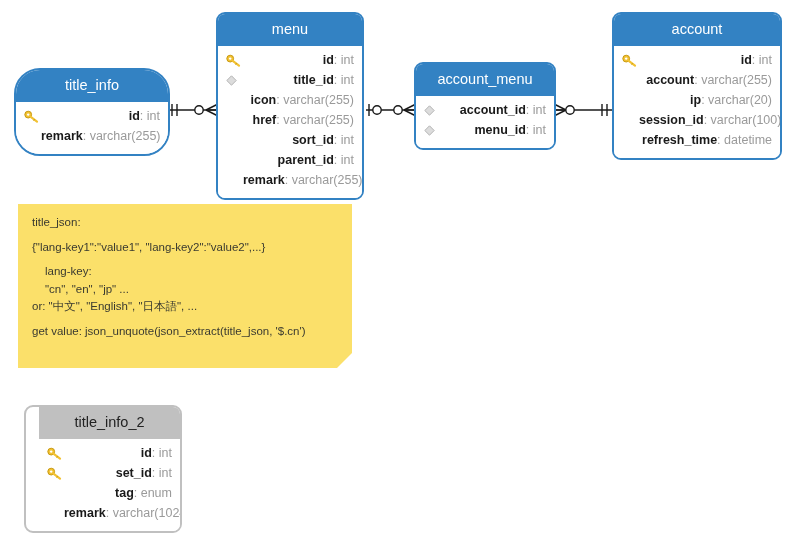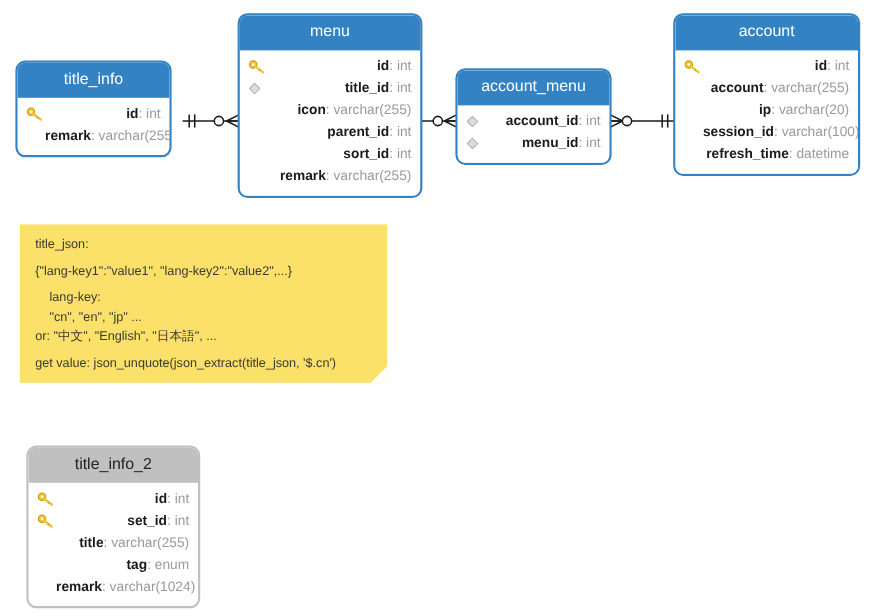--- a/index.html
+++ b/index.html
@@ -150,42 +150,42 @@
     <line x1="0" y1="9" x2="12" y2="9" stroke="#1a1a1a" stroke-width="1.4"></line>
     <line x1="0" y1="3" x2="12" y2="9" stroke="#1a1a1a" stroke-width="1.4"></line>
     <line x1="0" y1="15" x2="12" y2="9" stroke="#1a1a1a" stroke-width="1.4"></line>
     <circle cx="16" cy="9" r="4.2" fill="#ffffff" stroke="#1a1a1a" stroke-width="1.4"></circle>
 
     <line x1="48" y1="3" x2="48" y2="15" stroke="#1a1a1a" stroke-width="1.4"></line>
     <line x1="53" y1="3" x2="53" y2="15" stroke="#1a1a1a" stroke-width="1.4"></line>
   </svg>
 </div>
 
-<div class="entity" style="left:14px; top:55px; width:142px;">
+<div class="entity" style="left:14px; top:68px; width:156px;border-radius:26px;">
   <div class="entity-header">title_info</div>
   <div class="entity-body">
     <div class="field-row">
       <span class="field-icon">
         <svg class="icon-key" viewBox="0 0 15 14">
           <circle cx="4.2" cy="4.6" r="3.4" fill="#f2c233" stroke="#c99a12" stroke-width="1"></circle>
           <circle cx="4.2" cy="4.6" r="1.2" fill="#ffffff"></circle>
           <path d="M6.4 6.6 L13 11.6" stroke="#f2c233" stroke-width="2.2" stroke-linecap="round"></path>
           <path d="M10.6 9.2 L9.6 10.6" stroke="#c99a12" stroke-width="1"></path>
         </svg>
       </span>
       <span class="field-text"><span class="fname">id</span><span>: </span><span>int</span></span>
     </div>
     <div class="field-row">
       <span class="field-icon"></span>
       <span class="field-text"><span class="fname">remark</span><span>: </span><span>varchar(255)</span></span>
     </div>
   </div>
 </div>
 
-<div class="entity" style="left:216px; top:12px; width:168px;">
+<div class="entity" style="left:216px; top:12px; width:148px;">
   <div class="entity-header">menu</div>
   <div class="entity-body">
     <div class="field-row">
       <span class="field-icon">
         <svg class="icon-key" viewBox="0 0 15 14">
           <circle cx="4.2" cy="4.6" r="3.4" fill="#f2c233" stroke="#c99a12" stroke-width="1"></circle>
           <circle cx="4.2" cy="4.6" r="1.2" fill="#ffffff"></circle>
           <path d="M6.4 6.6 L13 11.6" stroke="#f2c233" stroke-width="2.2" stroke-linecap="round"></path>
           <path d="M10.6 9.2 L9.6 10.6" stroke="#c99a12" stroke-width="1"></path>
         </svg>
@@ -199,25 +199,29 @@
         </svg>
       </span>
       <span class="field-text"><span class="fname">title_id</span><span>: </span><span>int</span></span>
     </div>
     <div class="field-row">
       <span class="field-icon"></span>
       <span class="field-text"><span class="fname">icon</span><span>: </span><span>varchar(255)</span></span>
     </div>
     <div class="field-row">
       <span class="field-icon"></span>
+      <span class="field-text"><span class="fname">href</span><span>: </span><span>varchar(255)</span></span>
+    </div>
+    <div class="field-row">
+      <span class="field-icon"></span>
+      <span class="field-text"><span class="fname">sort_id</span><span>: </span><span>int</span></span>
+    </div>
+    <div class="field-row">
+      <span class="field-icon"></span>
       <span class="field-text"><span class="fname">parent_id</span><span>: </span><span>int</span></span>
-    </div>
-    <div class="field-row">
-      <span class="field-icon"></span>
-      <span class="field-text"><span class="fname">sort_id</span><span>: </span><span>int</span></span>
     </div>
     <div class="field-row">
       <span class="field-icon"></span>
       <span class="field-text"><span class="fname">remark</span><span>: </span><span>varchar(255)</span></span>
     </div>
   </div>
 </div>
 
 <div class="entity" style="left:414px; top:62px; width:142px;">
   <div class="entity-header">account_menu</div>
@@ -267,31 +271,31 @@
       <span class="field-icon"></span>
       <span class="field-text"><span class="fname">session_id</span><span>: </span><span>varchar(100)</span></span>
     </div>
     <div class="field-row">
       <span class="field-icon"></span>
       <span class="field-text"><span class="fname">refresh_time</span><span>: </span><span>datetime</span></span>
     </div>
   </div>
 </div>
 
-<div class="note" style="left:18px; top:204px; width:334px; height:144px;">
+<div class="note" style="left:18px; top:204px; width:334px; height:164px;">
   <div class="note-line">title_json:</div>
   <div class="note-line">{"lang-key1":"value1", "lang-key2":"value2",...}</div>
   <div class="note-line tight">lang-key:</div>
   <div class="note-line tight">"cn", "en", "jp" ...</div>
   <div class="note-line">or: "中文", "English", "日本語", ...</div>
   <div class="note-line">get value: json_unquote(json_extract(title_json, '$.cn')</div>
   <div class="note-fold"></div>
 </div>
 
-<div class="entity gray" style="left:24px; top:405px; width:158px;">
+<div class="entity gray" style="left:24px; top:405px; width:158px;padding-left:13px;">
   <div class="entity-header">title_info_2</div>
   <div class="entity-body">
     <div class="field-row">
       <span class="field-icon">
         <svg class="icon-key" viewBox="0 0 15 14">
           <circle cx="4.2" cy="4.6" r="3.4" fill="#f2c233" stroke="#c99a12" stroke-width="1"></circle>
           <circle cx="4.2" cy="4.6" r="1.2" fill="#ffffff"></circle>
           <path d="M6.4 6.6 L13 11.6" stroke="#f2c233" stroke-width="2.2" stroke-linecap="round"></path>
           <path d="M10.6 9.2 L9.6 10.6" stroke="#c99a12" stroke-width="1"></path>
         </svg>
@@ -304,24 +308,20 @@
           <circle cx="4.2" cy="4.6" r="3.4" fill="#f2c233" stroke="#c99a12" stroke-width="1"></circle>
           <circle cx="4.2" cy="4.6" r="1.2" fill="#ffffff"></circle>
           <path d="M6.4 6.6 L13 11.6" stroke="#f2c233" stroke-width="2.2" stroke-linecap="round"></path>
           <path d="M10.6 9.2 L9.6 10.6" stroke="#c99a12" stroke-width="1"></path>
         </svg>
       </span>
       <span class="field-text"><span class="fname">set_id</span><span>: </span><span>int</span></span>
     </div>
     <div class="field-row">
       <span class="field-icon"></span>
-      <span class="field-text"><span class="fname">title</span><span>: </span><span>varchar(255)</span></span>
-    </div>
-    <div class="field-row">
-      <span class="field-icon"></span>
       <span class="field-text"><span class="fname">tag</span><span>: </span><span>enum</span></span>
     </div>
     <div class="field-row">
       <span class="field-icon"></span>
       <span class="field-text"><span class="fname">remark</span><span>: </span><span>varchar(1024)</span></span>
     </div>
   </div>
 </div>
 
 </body></html>

